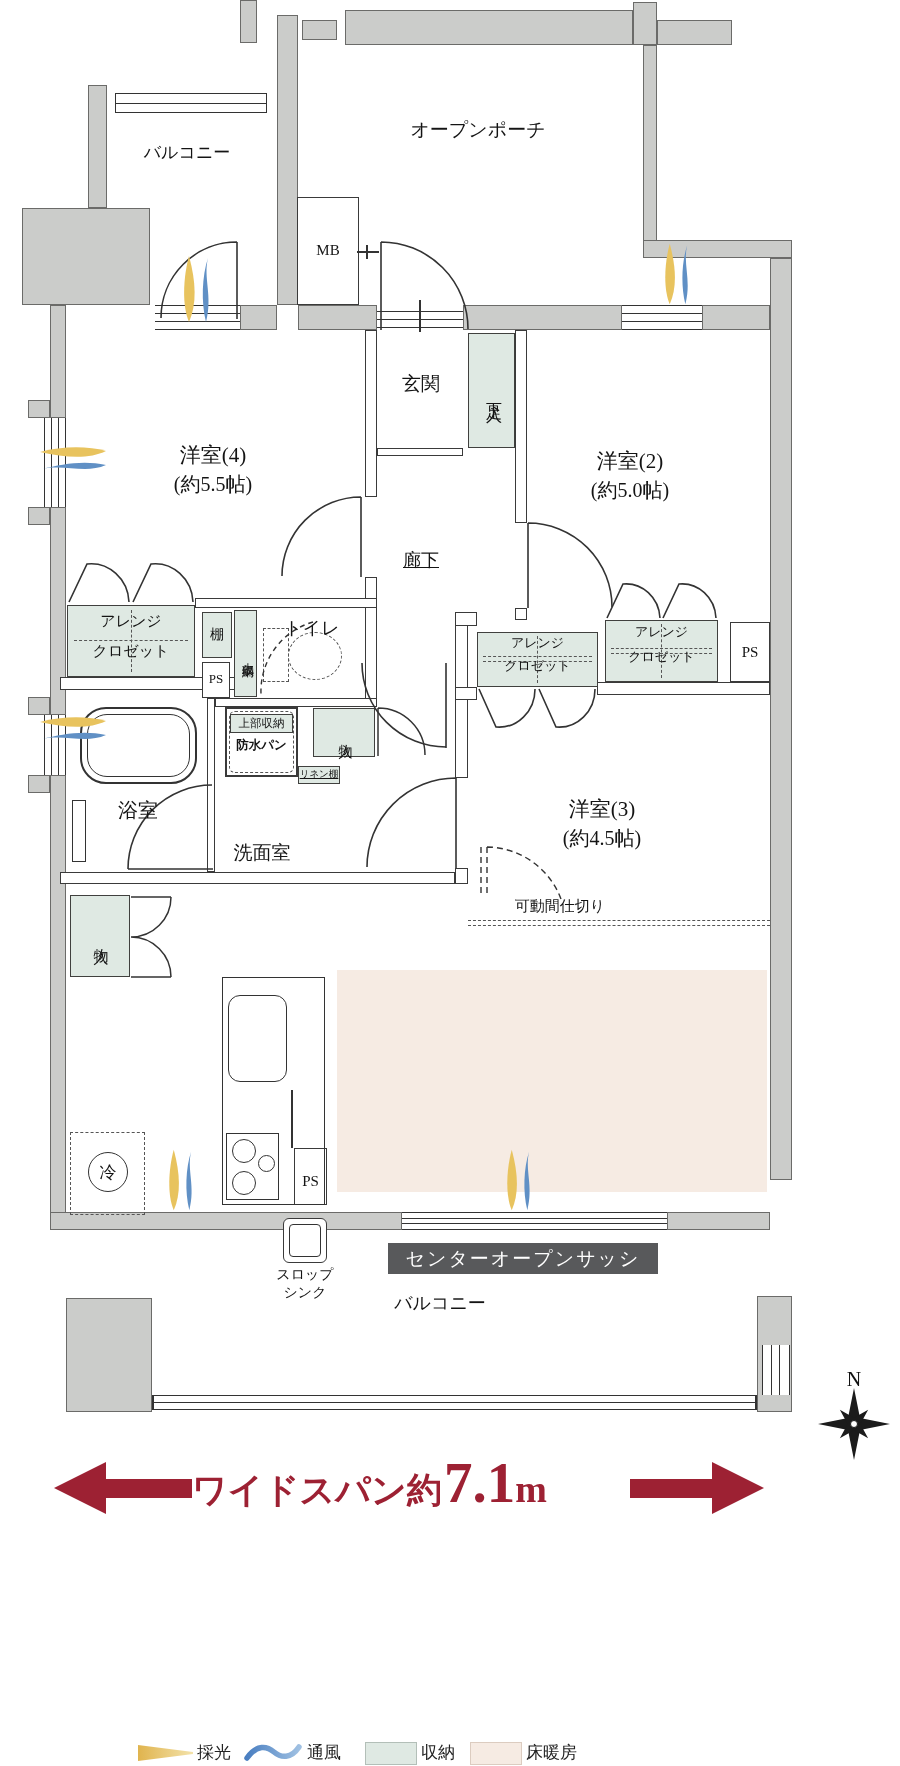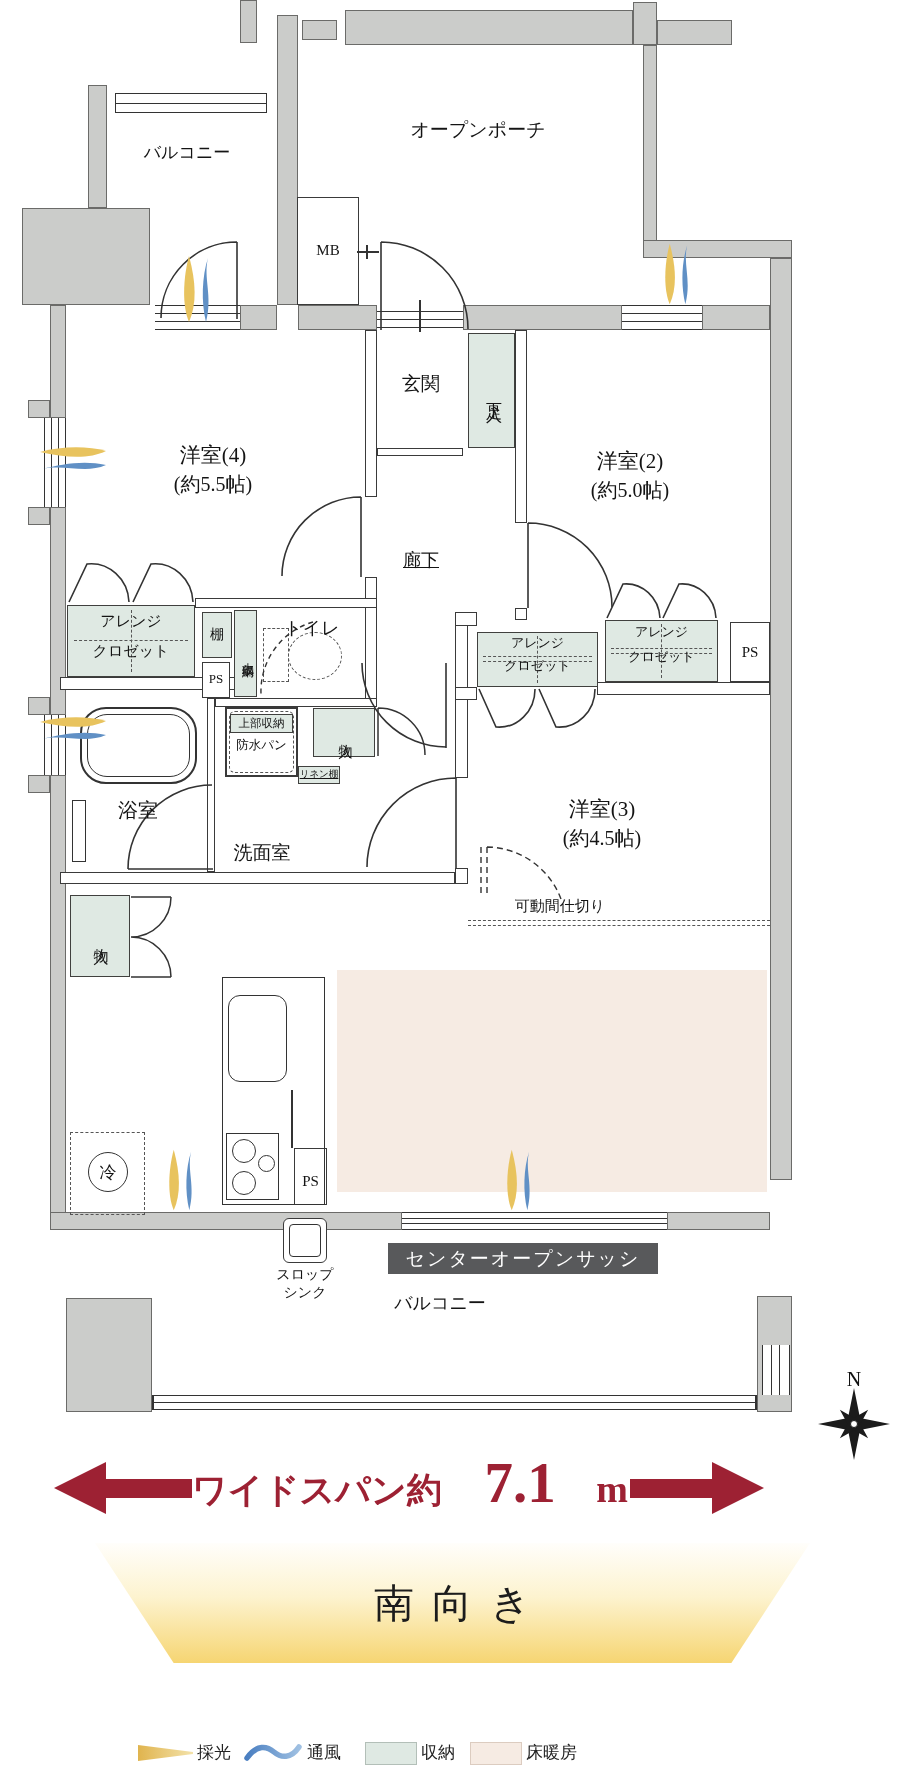--- a/index.html
+++ b/index.html
@@ -20,21 +20,21 @@
   .winv i{top:0;bottom:0;width:1px;}
   .dashH{position:absolute;border-top:1.5px dashed #555;}
   .dashH2{position:absolute;border-top:1.5px dashed #555;border-bottom:1.5px dashed #555;height:4px;}
   .dashV{position:absolute;border-left:1.5px dashed #555;}
   .dashbox{position:absolute;border:1.5px dashed #555;box-sizing:border-box;}
   .line{position:absolute;background:#333;}
   svg{position:absolute;overflow:visible;}
   .badge{position:absolute;background:#58595b;color:#fff;display:flex;align-items:center;justify-content:center;
          font-size:19px;letter-spacing:2px;font-family:"Liberation Sans","DejaVu Sans",sans-serif;}
   .red{color:#9d2133;}
-  .span-text{position:absolute;display:flex;align-items:baseline;justify-content:space-between;white-space:nowrap;}
+  .span-text{position:absolute;display:flex;align-items:baseline;justify-content:flex-start;white-space:nowrap;}
   .trap{position:absolute;left:95px;top:1543px;width:715px;height:120px;
         background:linear-gradient(180deg,#fffefb 0%,#fdf3cf 45%,#f6d572 100%);
         clip-path:polygon(0 0,100% 0,89% 100%,11% 100%);
         display:flex;align-items:center;justify-content:center;}
   .trap span{font-size:40px;letter-spacing:18px;padding-left:18px;color:#1c1c1c;}
   .leg{position:absolute;font-size:17px;color:#222;line-height:21px;}
 </style>
 </head>
 <body>
 
@@ -167,21 +167,21 @@
   <div class="green" style="left:70px;top:895px;width:60px;height:82px;"></div>
   <div class="lbl vtext" style="left:88px;top:912px;width:22px;height:50px;font-size:15px;letter-spacing:0;">物入</div>
 
   <div class="green" style="left:298px;top:766px;width:42px;height:18px;"></div>
   <div class="lbl" style="left:298px;top:769px;width:42px;font-size:9.5px;text-decoration:underline;">リネン棚</div>
 
   <div class="whitebox" style="left:225px;top:707px;width:73px;height:70px;border-width:2px;"></div>
   <div class="dashbox" style="left:229px;top:711px;width:65px;height:62px;border-radius:6px;"></div>
   <div class="green" style="left:230px;top:714px;width:63px;height:19px;"></div>
   <div class="lbl" style="left:230px;top:716px;width:63px;font-size:11.5px;">上部収納</div>
-  <div class="lbl" style="left:227px;top:738px;width:69px;font-size:12.5px;">防水パン</div>
+  <div class="lbl" style="left:227px;top:738px;width:69px;font-size:12.5px;font-weight:bold;">防水パン</div>
 
   <div class="whitebox" style="left:202px;top:662px;width:28px;height:36px;"></div>
   <div class="lbl" style="left:202px;top:671px;width:28px;font-size:13px;">PS</div>
   <div class="whitebox" style="left:730px;top:622px;width:40px;height:60px;"></div>
   <div class="lbl" style="left:730px;top:643px;width:40px;font-size:15px;">PS</div>
   <div class="whitebox" style="left:294px;top:1148px;width:33px;height:57px;"></div>
   <div class="lbl" style="left:294px;top:1172px;width:33px;font-size:15px;">PS</div>
 
   <div class="pink" style="left:337px;top:970px;width:430px;height:222px;"></div>
 
@@ -317,23 +317,20 @@
   <div class="abs" style="left:54px;top:1462px;width:0;height:0;border-right:52px solid #9d2133;border-top:26px solid transparent;border-bottom:26px solid transparent;"></div>
   <div class="abs" style="left:104px;top:1479px;width:88px;height:19px;background:#9d2133;"></div>
   <div class="span-text" style="left:192px;top:1450px;width:436px;height:64px;">
     <span class="red" style="font-family:'Liberation Sans','DejaVu Sans',sans-serif;font-weight:bold;font-size:35px;">ワイドスパン約</span>
     <span class="red" style="font-size:57px;font-weight:bold;margin-left:2px;">7.1</span>
     <span class="red" style="font-size:38px;font-weight:bold;">m</span>
   </div>
   <div class="abs" style="left:630px;top:1479px;width:84px;height:19px;background:#9d2133;"></div>
   <div class="abs" style="left:712px;top:1462px;width:0;height:0;border-left:52px solid #9d2133;border-top:26px solid transparent;border-bottom:26px solid transparent;"></div>
 
-  <div class="trap">
-    <span>南向き</span>
-  </div>
 
   <svg style="left:137px;top:1742px;" width="58" height="22" viewBox="0 0 58 22">
     <defs>
         <linearGradient id="gy" x1="0" y1="0" x2="1" y2="0">
       <stop offset="0" stop-color="#e0b44e"></stop>
           <stop offset="1" stop-color="#f3e2aa"></stop>
     </linearGradient>
       </defs>
     <path d="M1,3 L1,19 L56,12 L56,10 Z" fill="url(#gy)"></path>
   </svg>

